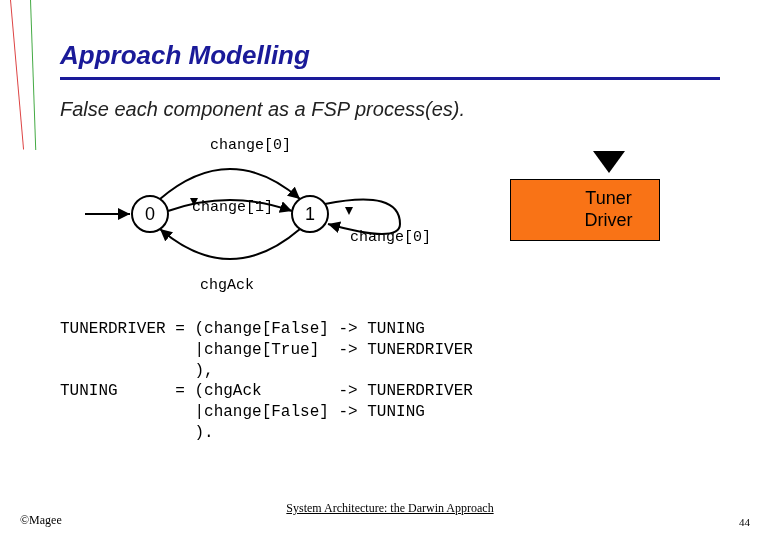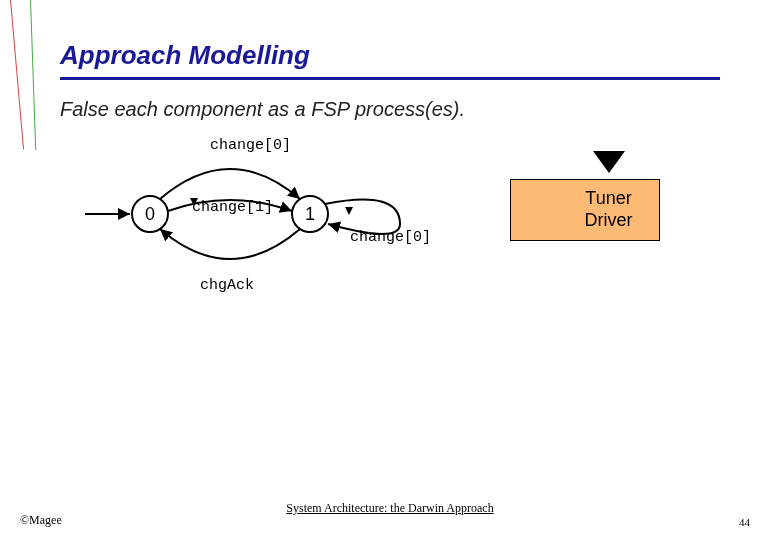--- a/index.html
+++ b/index.html
@@ -60,21 +60,21 @@
     font-size: 15px;
     font-family: Liberation Mono, monospace;
     color: #000;
   }
   .tuner-box {
     position: absolute;
     right: 60px;
     top: 50px;
     width: 150px;
     height: 62px;
-    background: #fdba74;
+    background: #f97316;
     border: 1px solid #000;
     display: flex;
     align-items: center;
     justify-content: center;
     text-align: center;
     font-size: 18px;
     font-family: Arial, sans-serif;
     line-height: 1.2;
     padding-left: 47px;
   }
@@ -168,18 +168,24 @@
 
     <div class="tuner-caret"></div>
     <div class="tuner-box">
       <div>
         <span>Tuner</span><br>
         <span>Driver</span>
       </div>
     </div>
   </div>
 
+  <div class="code-block">TUNERDRIVER = (change[False] -&gt; TUNING
+              |change[True]  -&gt; TUNERDRIVER
+              ),
+TUNING      = (chgAck        -&gt; TUNERDRIVER
+              |change[False] -&gt; TUNING
+              ).</div>
 
 </div>
 
 <div class="footer-left">©Magee</div>
 <div class="footer-center">System Architecture: the Darwin Approach</div>
 <div class="footer-right">44</div>
 
 </body></html>

